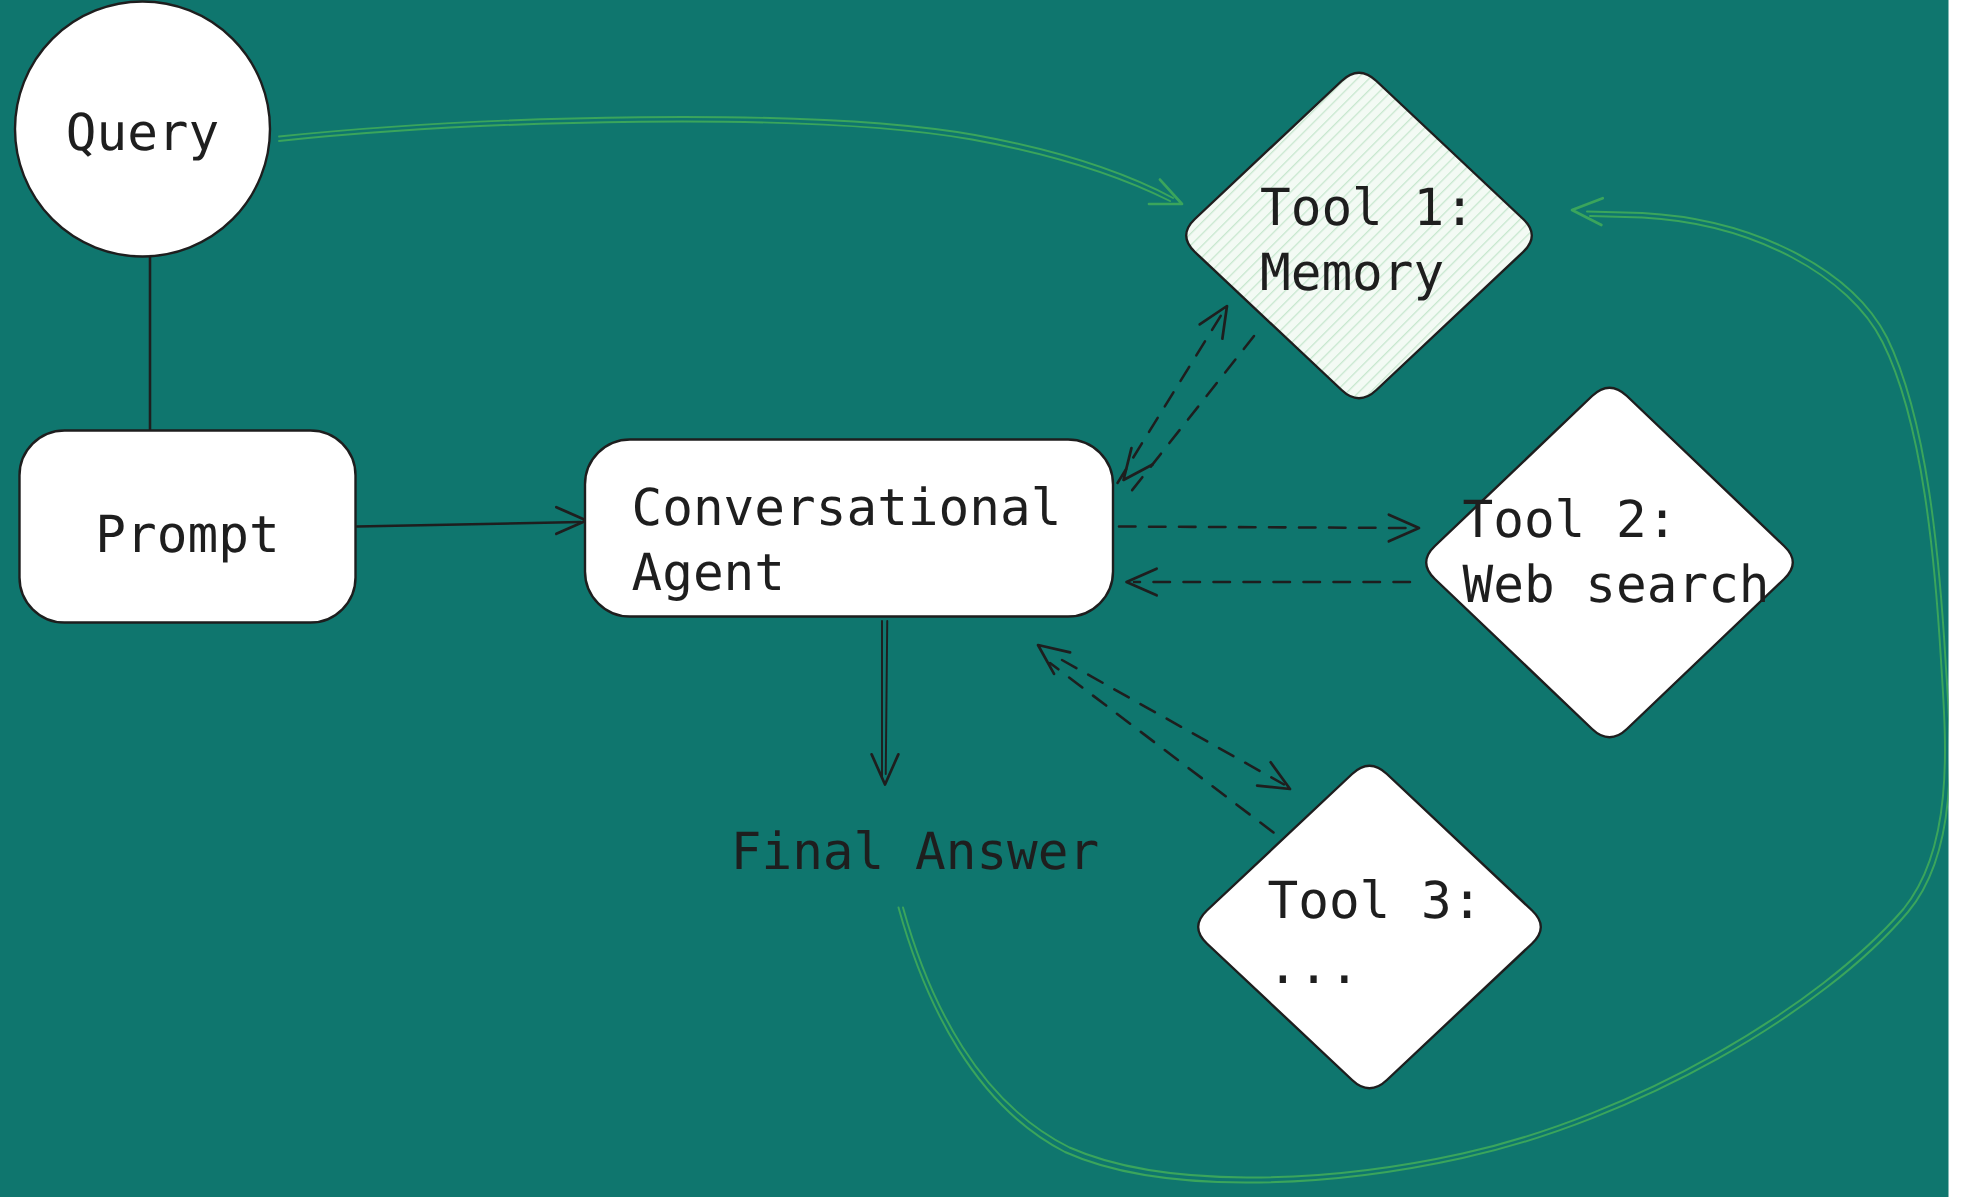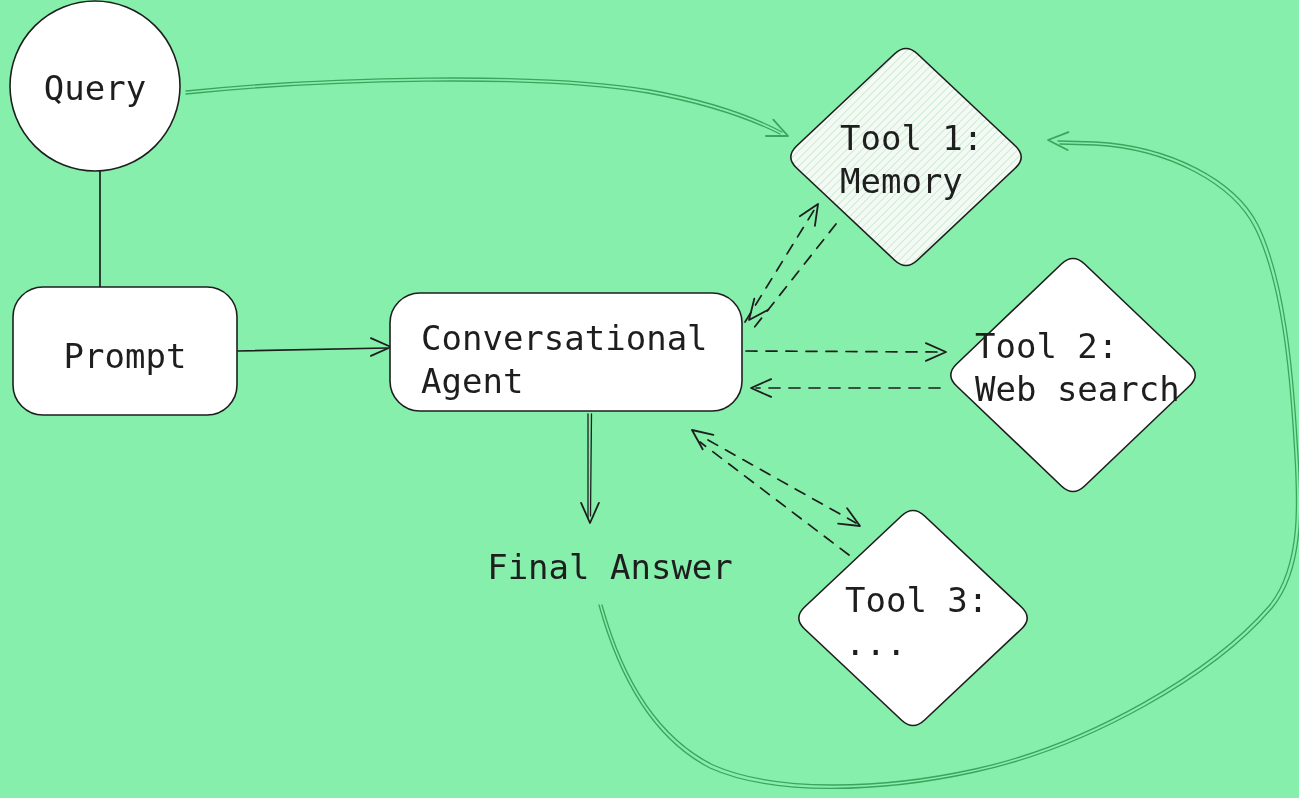--- a/index.html
+++ b/index.html
@@ -1,16 +1,16 @@
 <!DOCTYPE html>
 <html style="--ink: #1e1e1e; --green: #3aa55c;"><head>
 <meta charset="utf-8">
 <style>
   html,body{margin:0;padding:0;background:#ffffff;}
-  .canvas-wrap{width:1299px;height:798px;position:relative;background:#86efac;overflow:hidden;}
+  .canvas-wrap{width:1299px;height:798px;position:relative;background:#0f766e;overflow:hidden;}
   svg{display:block;font-family:"DejaVu Sans Mono","Liberation Mono",monospace;}
   text{fill:var(--ink);font-size:34px;}
   .shape{fill:#ffffff;stroke:var(--ink);stroke-width:1.6;}
   .hatched{fill:url(#hatch);}
   .ink{stroke:var(--ink);}
   .green{stroke:var(--green);}
   .edge{fill:none;stroke-width:1.7;stroke-linecap:round;}
   .thin{stroke-width:1.3;}
   .dash{stroke-dasharray:11 9;}
   .head{fill:none;stroke-width:1.8;stroke-linecap:round;stroke-linejoin:round;}

